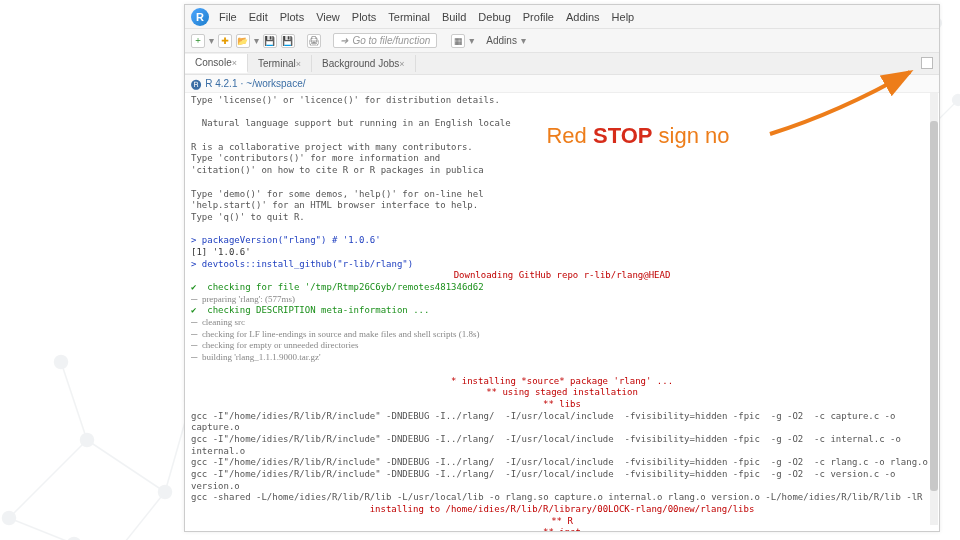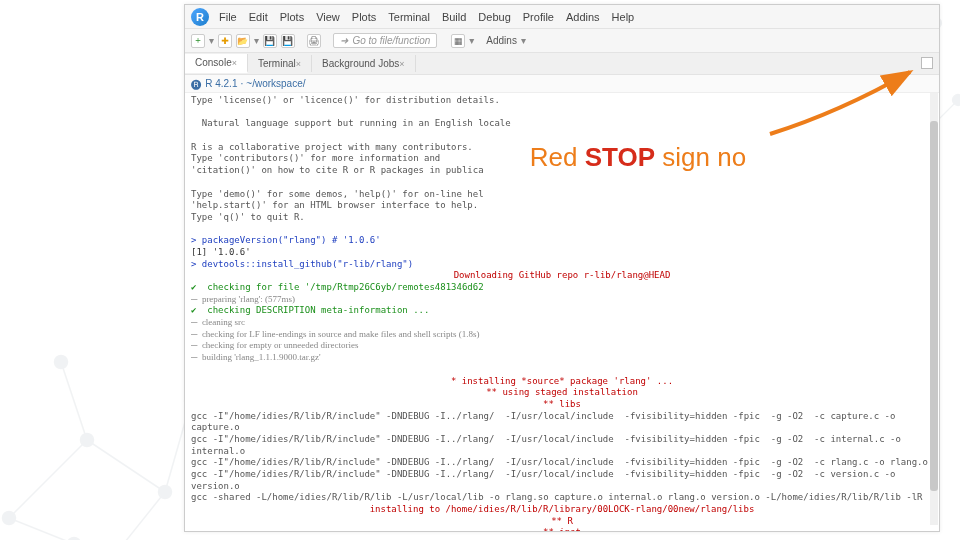--- a/index.html
+++ b/index.html
@@ -22,21 +22,21 @@
   .subbar { display: flex; align-items: center; height: 18px; padding: 0 6px; border-bottom: 1px solid #eee; font-size: 10px; color: #3b6ea5; background: #fafafa; }
   .console { height: calc(100% - 88px); overflow: hidden; padding: 2px 6px; font-family: "Lucida Console", Monaco, monospace; font-size: 9px; line-height: 1.3; color: #333; white-space: pre-wrap; position: relative; }
   .console .grey { color: #555; }
   .console .blue { color: #2040c0; }
   .console .red  { color: #c00000; text-align: center; }
   .console .green{ color: #1a8f1a; }
   .console .light{ color: #888; font-family: Liberation Serif, serif; }
   .console .out  { color: #333; }
   .scrollbar { position: absolute; right: 1px; top: 88px; width: 8px; height: 432px; background: #f0f0f0; }
   .scroll-thumb { position: absolute; left: 0; width: 8px; background: #c8c8c8; border-radius: 3px; }
-  .annotation { position: absolute; z-index: 5; left: 458px; top: 140px; color: #ed7d1a; font-size: 26px; line-height: 1.35; text-align: center; width: 360px; }
+  .annotation { position: absolute; z-index: 5; left: 458px; top: 121px; color: #ed7d1a; font-size: 22px; line-height: 1.35; text-align: center; width: 360px; }
   .annotation .stop { color: #d62c1a; font-weight: bold; }
   .arrow { position: absolute; z-index: 5; left: 760px; top: 62px; }
 </style>
 </head>
 <body>
 
 <svg class="bg-left" viewBox="0 0 200 200">
   <g stroke="#d7dce0" stroke-width="1.2" fill="#d7dce0">
     <line x1="30" y1="160" x2="90" y2="100"></line>
       <line x1="90" y1="100" x2="150" y2="140"></line>

